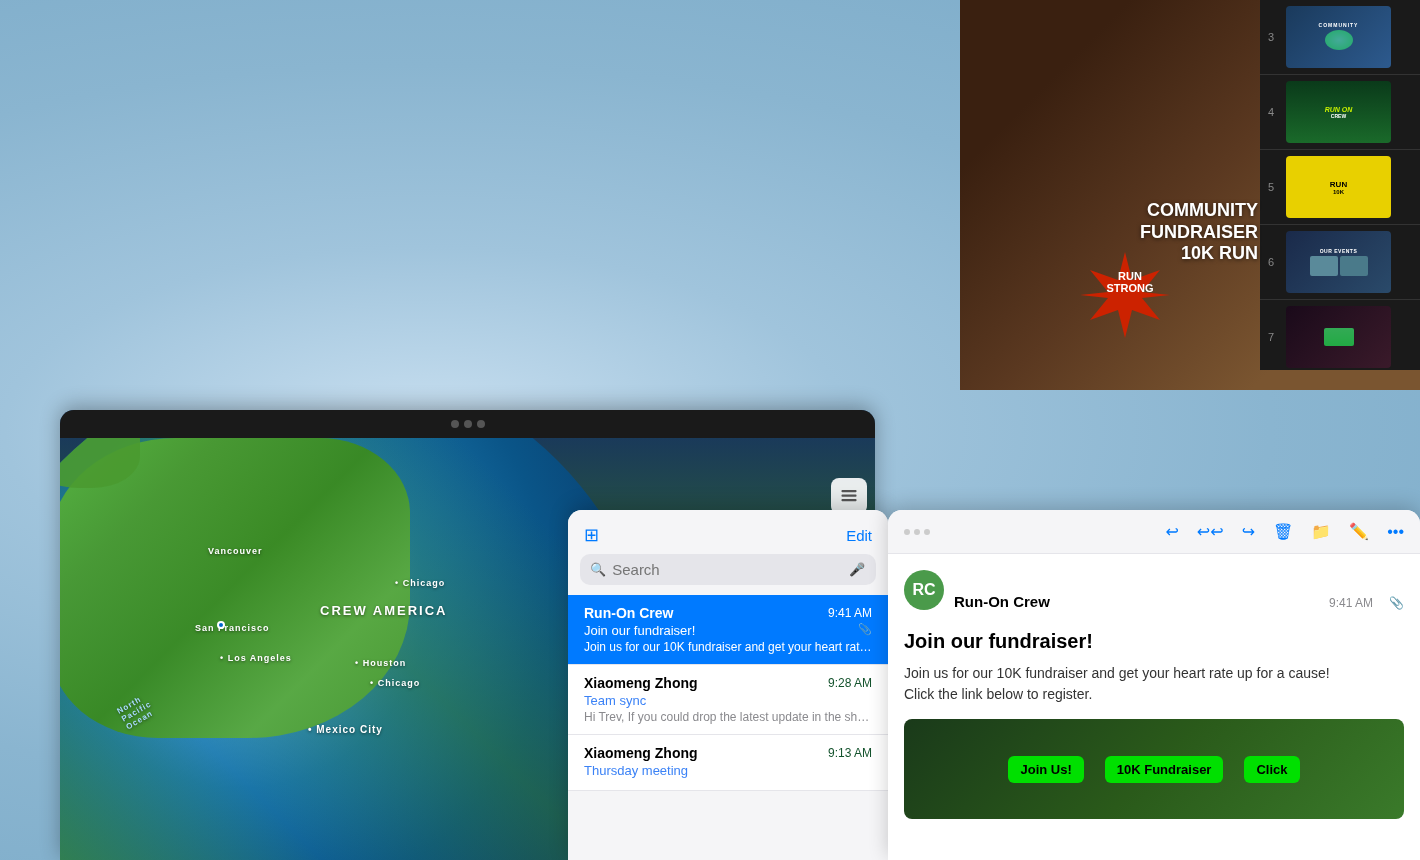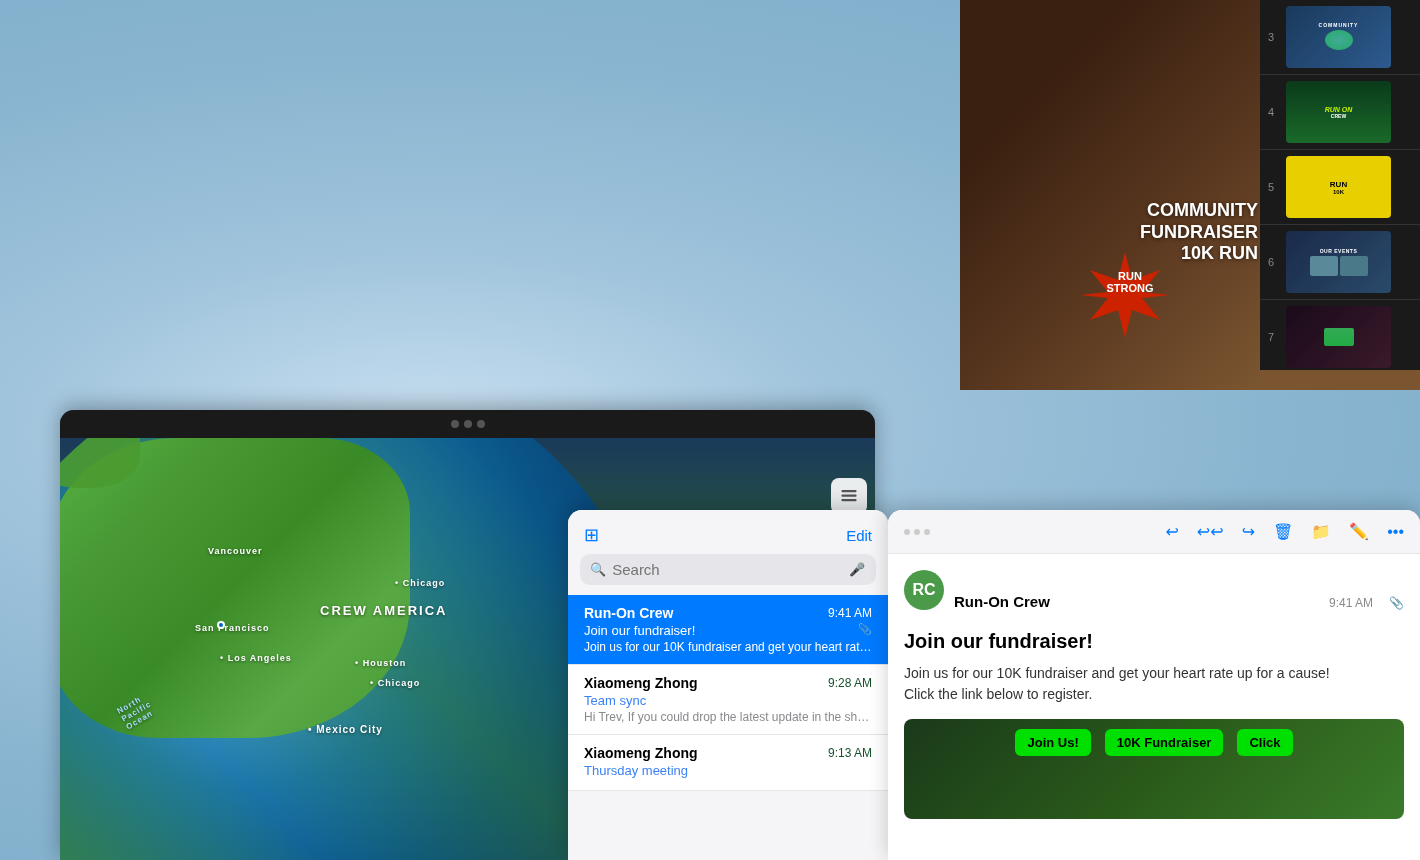--- a/index.html
+++ b/index.html
@@ -447,23 +447,23 @@
       margin-bottom: 14px;
     }
 
     
     .fundraiser-image {
       width: 100%;
       height: 100px;
       background: linear-gradient(135deg, #1a3a1a 0%, #2a5a1a 50%, #3a7a2a 100%);
       border-radius: 8px;
       display: flex;
-      align-items: flex-start;
+      align-items: center;
       justify-content: center;
-      gap: 14px;
+      gap: 21px;
       padding: 10px;
       overflow: hidden;
       position: relative;
     }
 
     .fundraiser-tag {
       padding: 6px 12px;
       border-radius: 6px;
       font-size: 13px;
       font-weight: 700;

